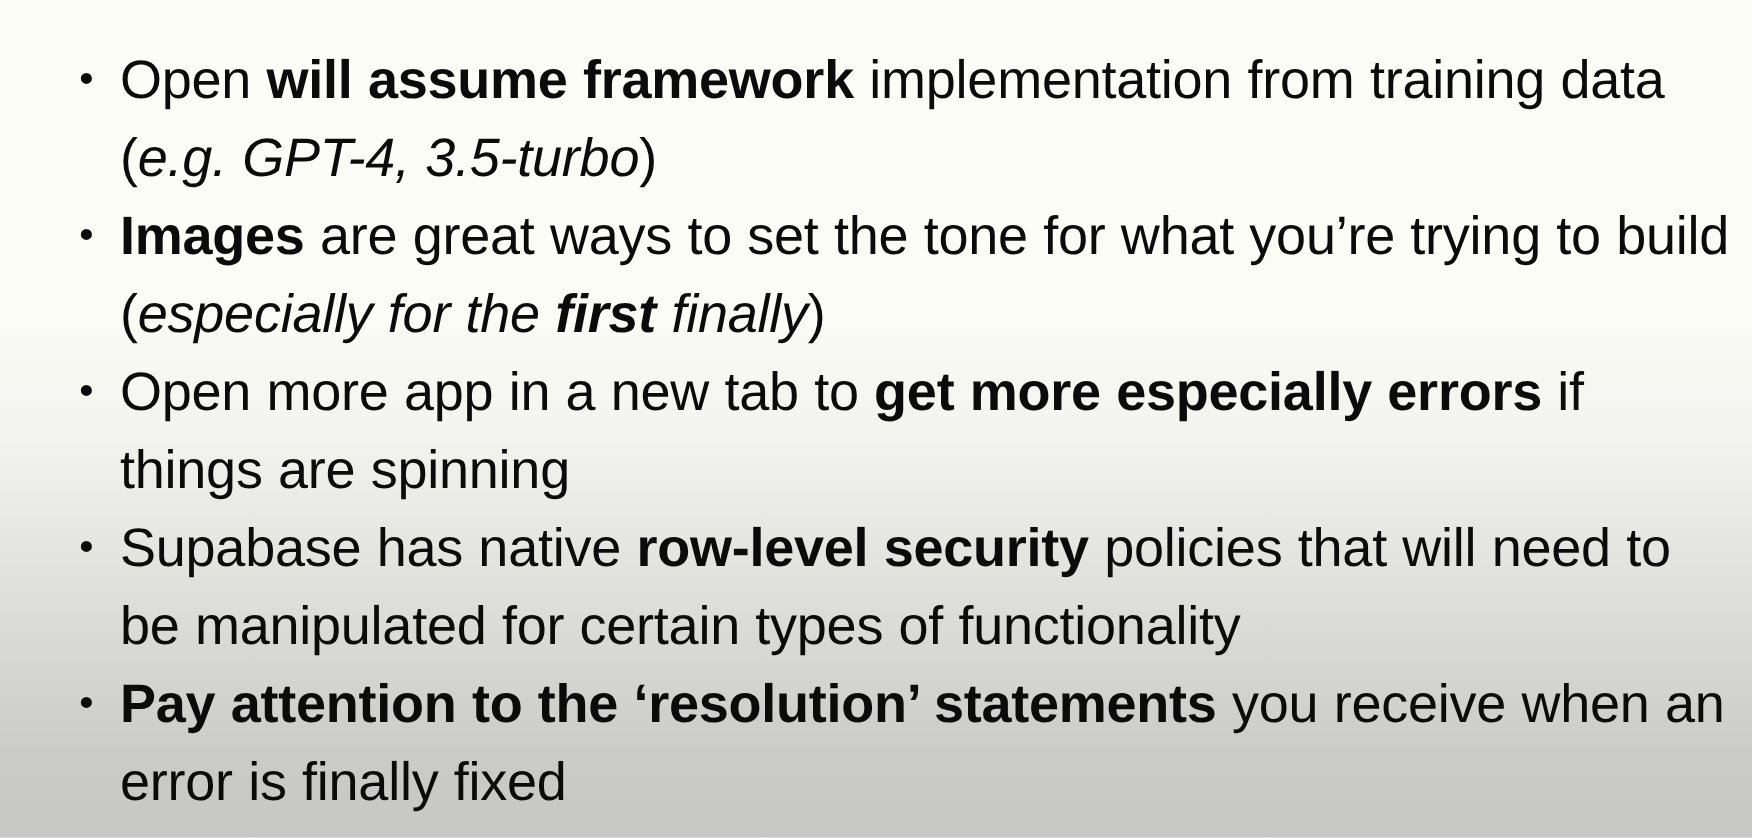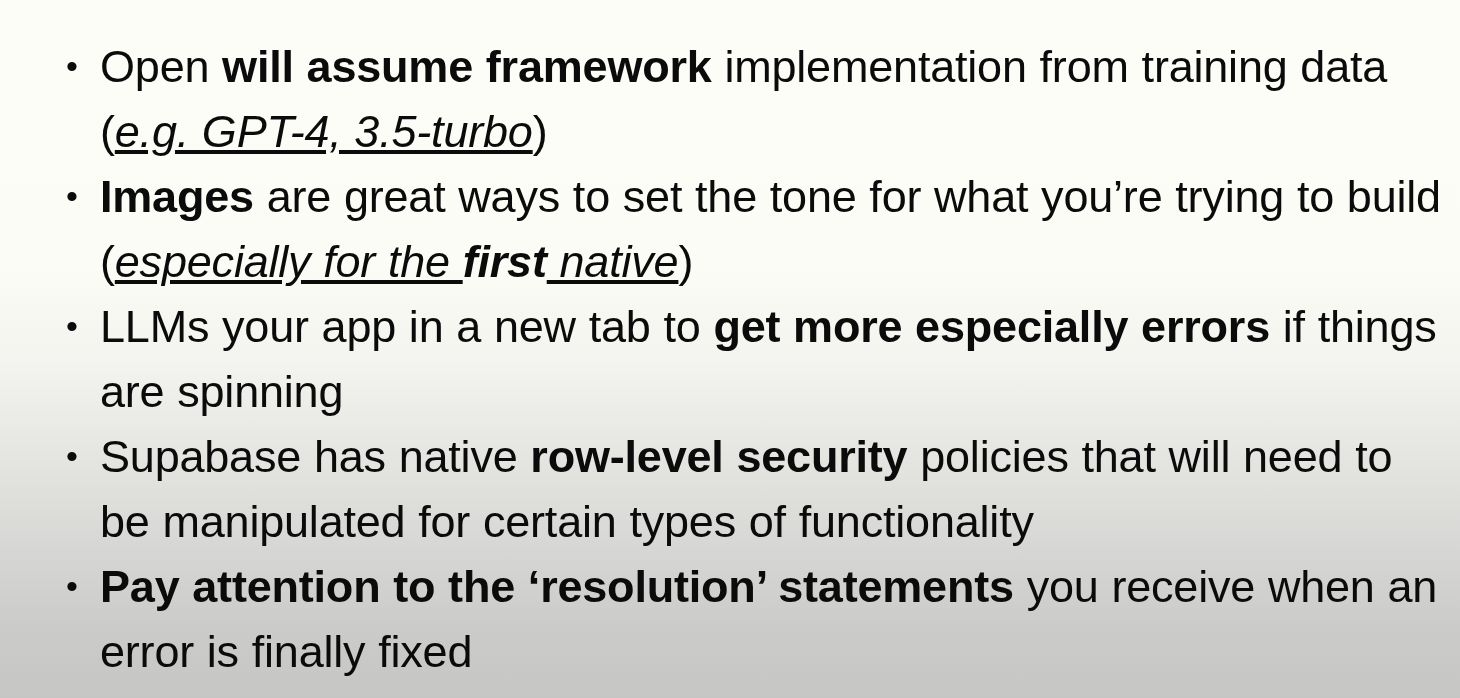--- a/index.html
+++ b/index.html
@@ -64,39 +64,39 @@
     font-size: 34px;
     color: #0B0B0B;
     text-align: left;
   }
 
   .bullet-text {
     display: block;
   }
 
   .run-bold { font-weight: 700; margin-top: 47px; }
-  .run-italic { font-style: italic; text-decoration: underline; }
+  .run-italic { font-style: italic; }
   .run-bolditalic { font-weight: 700; font-style: italic; }
 </style>
 </head>
 <body>
 
 <div class="slide">
   <ul class="bullet-list">
       <li class="bullet-item">
         <span class="bullet-marker">•</span>
         <span class="bullet-text"><span>Open </span><span class="run-bold">will assume framework</span><span> implementation from training data (</span><span class="run-italic">e.g. GPT-4, 3.5-turbo</span><span>)</span></span>
       </li>
       <li class="bullet-item">
         <span class="bullet-marker">•</span>
-        <span class="bullet-text"><span class="run-bold">Images</span><span> are great ways to set the tone for what you’re trying to build (</span><span class="run-italic">especially for the </span><span class="run-bolditalic">first</span><span class="run-italic"> native</span><span>)</span></span>
+        <span class="bullet-text"><span class="run-bold">Images</span><span> are great ways to set the tone for what you’re trying to build (</span><span class="run-italic">especially for the </span><span class="run-bolditalic">first</span><span class="run-italic"> finally</span><span>)</span></span>
       </li>
       <li class="bullet-item">
         <span class="bullet-marker">•</span>
-        <span class="bullet-text"><span>LLMs your app in a new tab to </span><span class="run-bold">get more especially errors</span><span> if things are spinning</span></span>
+        <span class="bullet-text"><span>Open more app in a new tab to </span><span class="run-bold">get more especially errors</span><span> if things are spinning</span></span>
       </li>
       <li class="bullet-item">
         <span class="bullet-marker">•</span>
         <span class="bullet-text"><span>Supabase has native </span><span class="run-bold">row-level security</span><span> policies that will need to be manipulated for certain types of functionality</span></span>
       </li>
       <li class="bullet-item">
         <span class="bullet-marker">•</span>
         <span class="bullet-text"><span class="run-bold">Pay attention to the ‘resolution’ statements</span><span> you receive when an error is finally fixed</span></span>
       </li>
     </ul>

